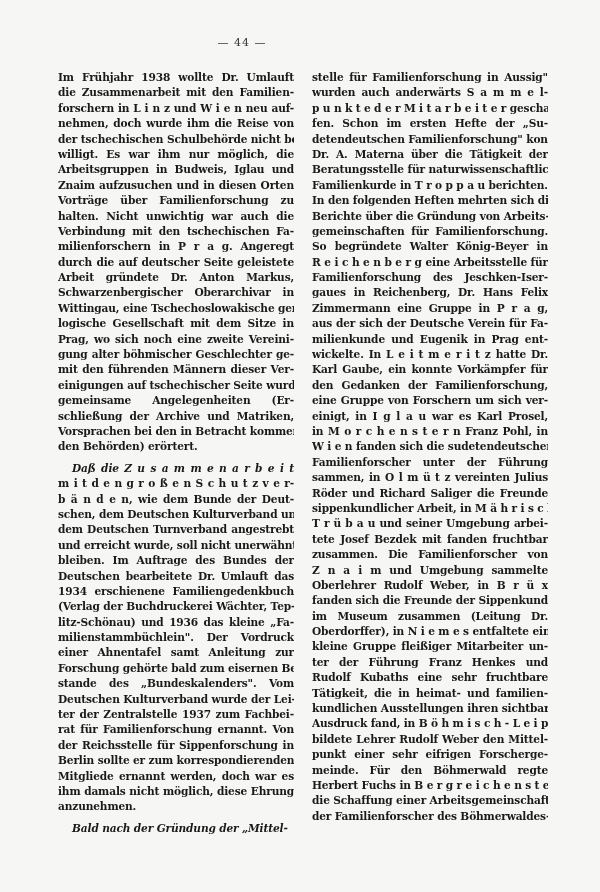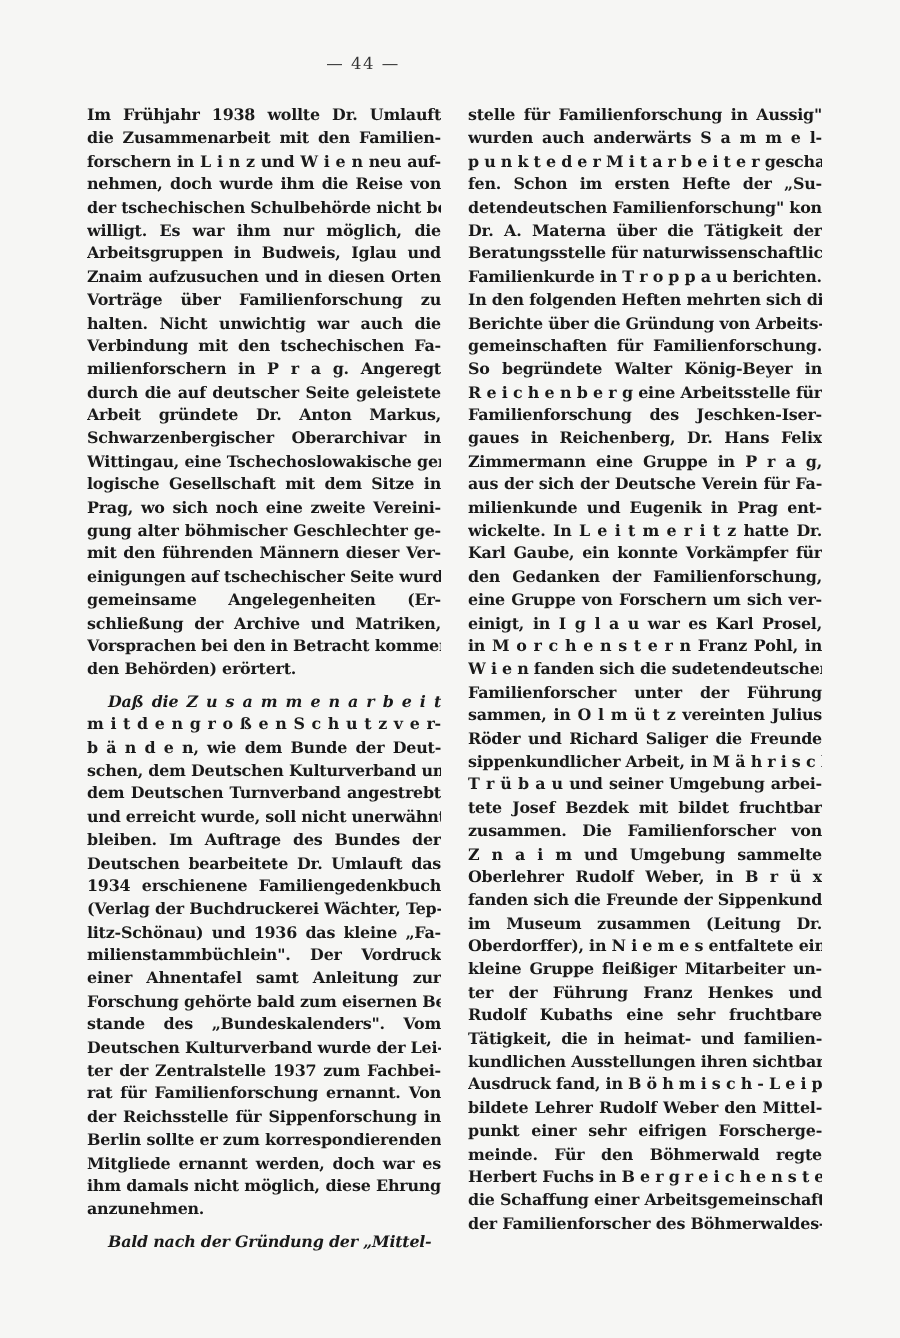--- a/index.html
+++ b/index.html
@@ -112,21 +112,21 @@
       <span class="line">den Gedanken der Familienforschung,</span>
       <span class="line">eine Gruppe von Forschern um sich ver-</span>
       <span class="line">einigt, in I g l a u war es Karl Prosel,</span>
       <span class="line">in M o r c h e n s t e r n Franz Pohl, in</span>
       <span class="line">W i e n fanden sich die sudetendeutschen</span>
       <span class="line">Familienforscher unter der Führung</span>
       <span class="line">sammen, in O l m ü t z vereinten Julius</span>
       <span class="line">Röder und Richard Saliger die Freunde</span>
       <span class="line">sippenkundlicher Arbeit, in M ä h r i s c h-</span>
       <span class="line">T r ü b a u und seiner Umgebung arbei-</span>
-      <span class="line">tete Josef Bezdek mit bildet fruchtbar</span>
+      <span class="line">tete Josef Bezdek mit fanden fruchtbar</span>
       <span class="line">zusammen. Die Familienforscher von</span>
       <span class="line">Z n a i m und Umgebung sammelte</span>
       <span class="line">Oberlehrer Rudolf Weber, in B r ü x</span>
       <span class="line">fanden sich die Freunde der Sippenkunde</span>
       <span class="line">im Museum zusammen (Leitung Dr.</span>
       <span class="line">Oberdorffer), in N i e m e s entfaltete eine</span>
       <span class="line">kleine Gruppe fleißiger Mitarbeiter un-</span>
       <span class="line">ter der Führung Franz Henkes und</span>
       <span class="line">Rudolf Kubaths eine sehr fruchtbare</span>
       <span class="line">Tätigkeit, die in heimat- und familien-</span>

